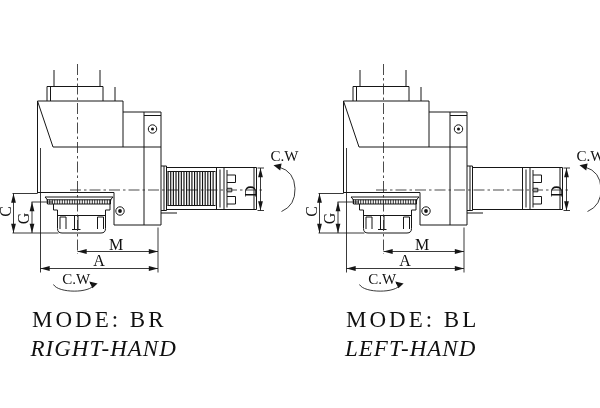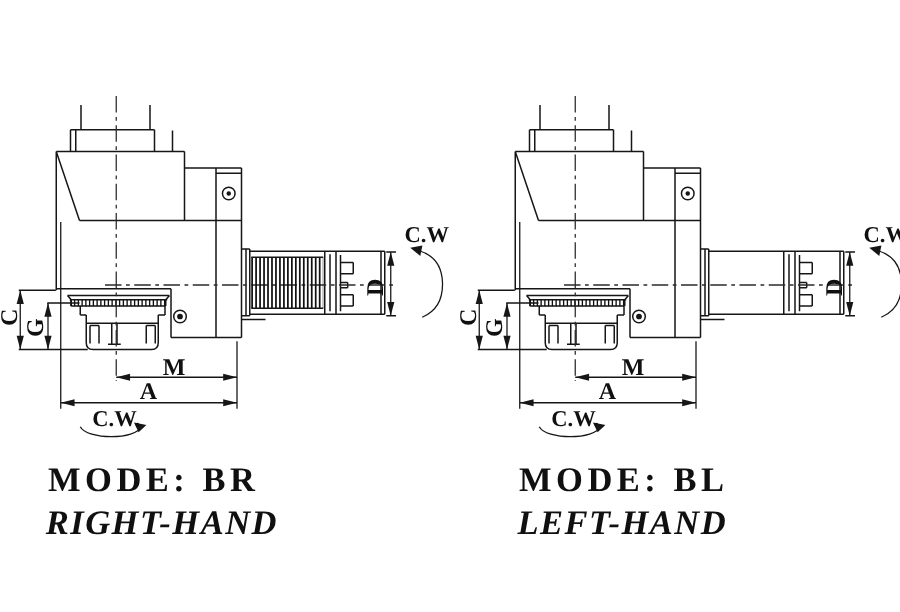--- a/index.html
+++ b/index.html
@@ -1,16 +1,16 @@
 <!DOCTYPE html>
 <html><head>
 <meta charset="utf-8">
 <style>
   html,body{margin:0;padding:0;background:#ffffff;}
-  .sheet{position:relative;width:600px;height:408px;background:#ffffff;overflow:hidden;font-weight:bold;}
+  .sheet{position:relative;width:600px;height:408px;background:#ffffff;overflow:hidden;}
   svg{display:block;}
   .ln{stroke:#161616;stroke-width:1;fill:none;stroke-linecap:butt;stroke-linejoin:miter;}
   .cl{stroke:#2b2b2b;stroke-width:.85;fill:none;stroke-dasharray:11 3 2.5 3;}
   .dim{stroke:#161616;stroke-width:.85;fill:none;}
   .hatch{stroke:#101010;stroke-width:4.4;stroke-dasharray:.9 1.6;fill:none;}
   .ribs{stroke:#101010;stroke-width:34;stroke-dasharray:1.15 1.5;fill:none;}
   .arw{fill:#161616;stroke:none;}
   .lbl{font-family:"Liberation Serif","DejaVu Serif",serif;font-size:16px;fill:#101010;}
   .cw{font-family:"Liberation Serif","DejaVu Serif",serif;font-size:15px;fill:#101010;}
   .mode{font-family:"Liberation Serif","DejaVu Serif",serif;font-size:23px;fill:#101010;letter-spacing:3px;}

